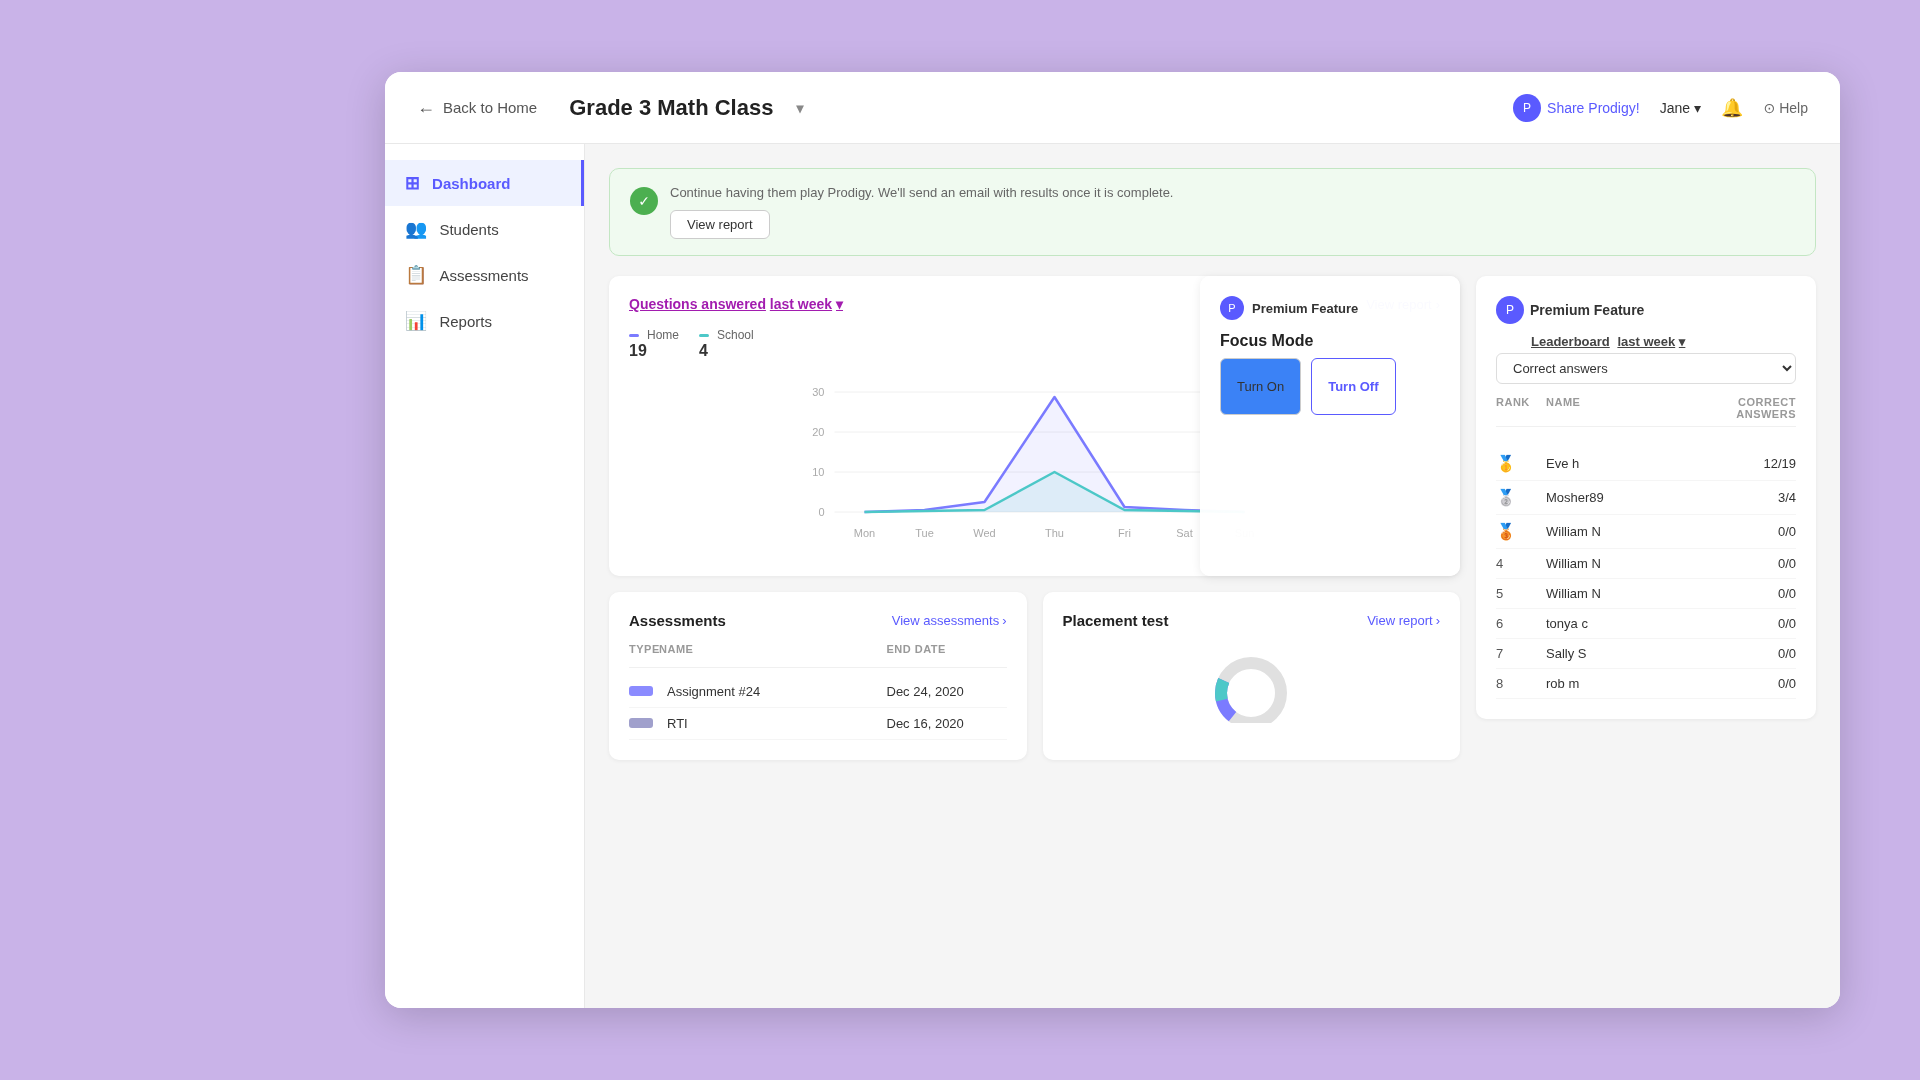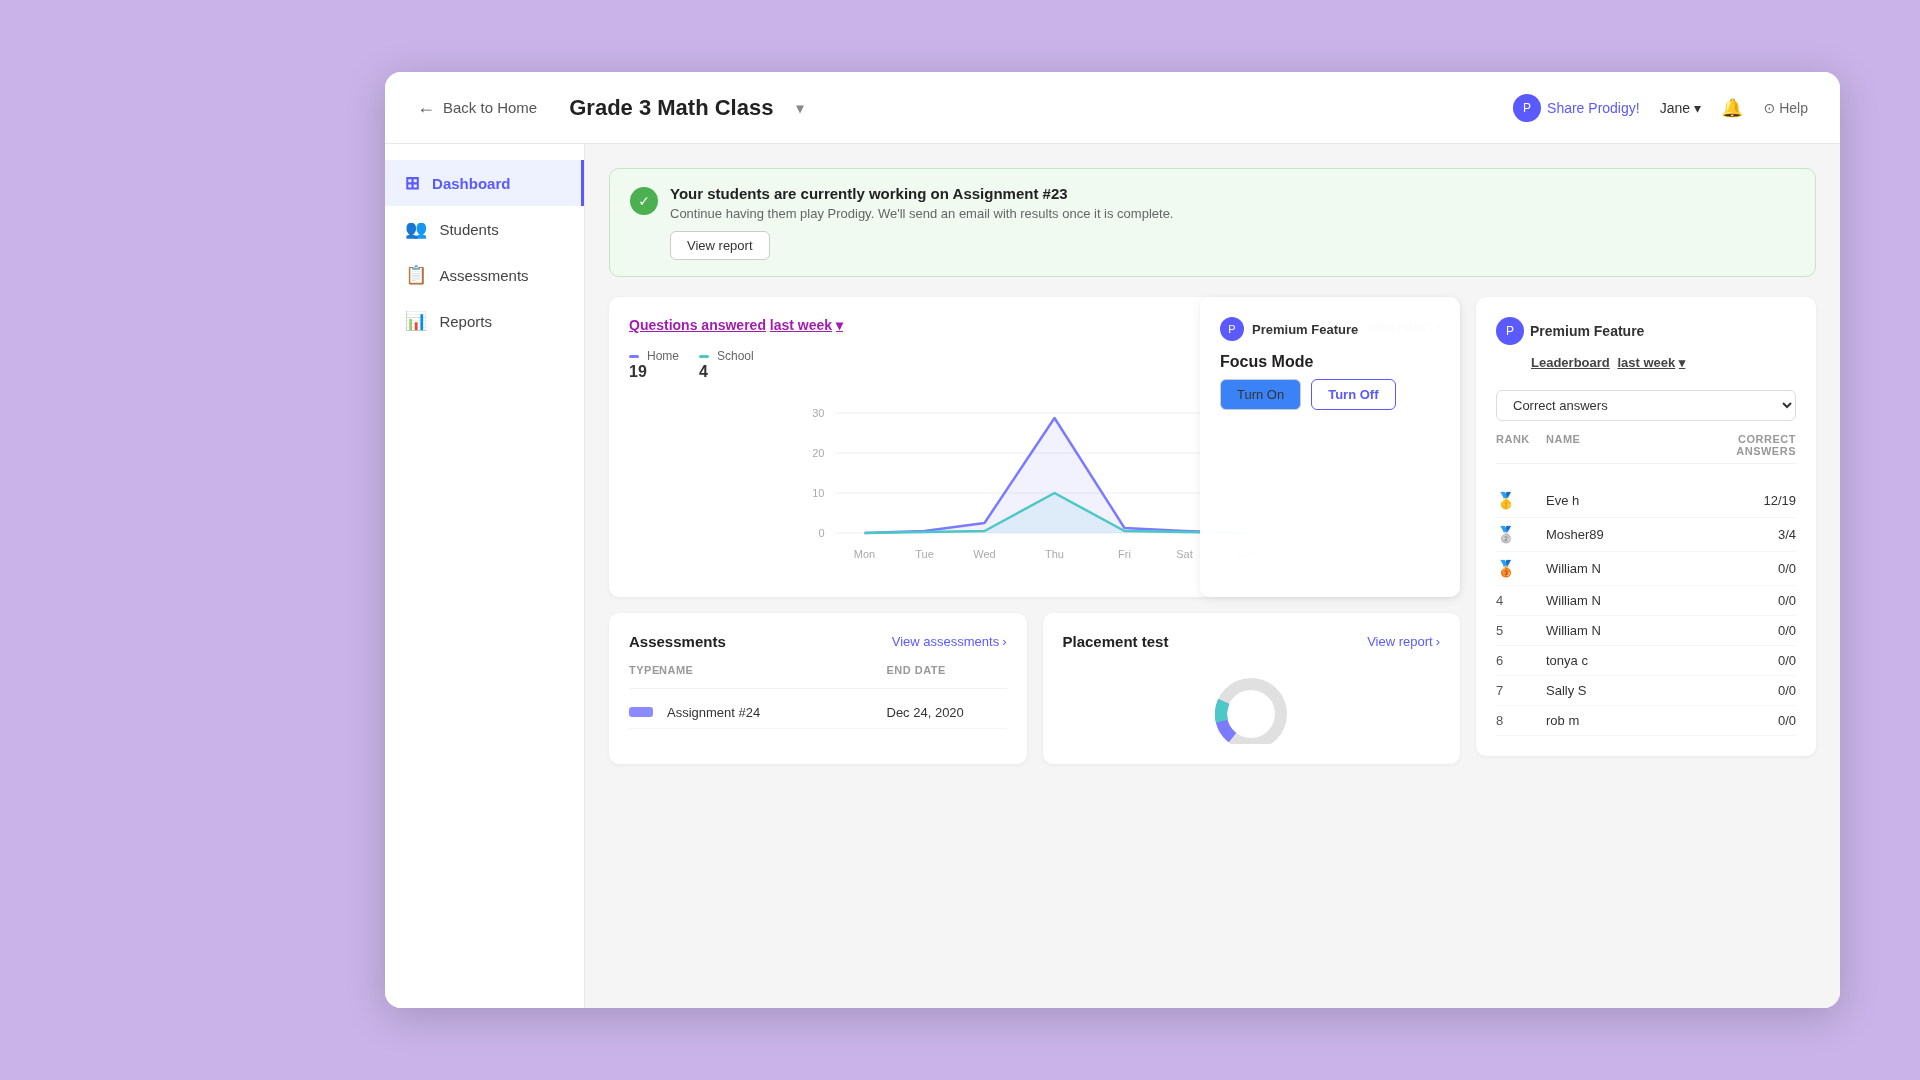--- a/index.html
+++ b/index.html
@@ -369,21 +369,21 @@
       display: flex;
       align-items: center;
       gap: 6px;
       margin-bottom: 10px;
     }
 
     .lb-header {
       display: flex;
       align-items: flex-end;
       justify-content: space-between;
-      margin-bottom: 20px;
+      margin-bottom: 4px;
       padding-left: 35px;
     }
 
     .lb-title {
       font-size: 13px;
       color: #444;
     }
 
     .lb-title span {
       text-decoration: underline;
@@ -511,21 +511,20 @@
         <span class="sidebar-icon">📊</span>
         <span>Reports</span>
       </div>
     </div>
 
     <div class="content">
 
       <div class="banner">
         <div class="banner-check">✓</div>
         <div class="banner-text">
-          <h3>Your students are currently working on Assignment #23</h3>
           <p>Continue having them play Prodigy. We'll send an email with results once it is complete.</p>
           <button class="view-report-btn">View report</button>
         </div>
       </div>
 
       <div class="content-grid">
 
         <div class="content-main">
 
           <div class="chart-card">
@@ -589,21 +588,21 @@
               </svg>
             </div>
           <div class="focus-overlay">
       <div style="display:flex; align-items:center; gap:8px; margin-bottom:12px;">
         <div style="width:24px;height:24px;background:#5a5aff;border-radius:50%;display:flex;align-items:center;justify-content:center;color:white;font-size:11px;">P</div>
         <span style="font-size:13px;font-weight:700;color:#333;">Premium Feature</span>
       </div>
       <div style="font-size:16px;font-weight:700;color:#222;margin-bottom:8px;">Focus Mode</div>
       <div style="display:flex;gap:10px;">
         <button style="padding:7px 16px;border:1px solid #ccc;border-radius:6px;font-size:13px;background:#3b82f6;cursor:pointer;color:#333;">Turn On</button>
-        <button style="padding:7px 16px;border:1px solid #5a5aff;border-radius:6px;font-size:13px;background:#fff;cursor:pointer;color:#5a5aff;font-weight:600;">Turn Off</button>
+        <button style="padding:20px 16px;border:1px solid #5a5aff;border-radius:6px;font-size:13px;background:#fff;cursor:pointer;color:#5a5aff;font-weight:600;">Turn Off</button>
       </div>
     </div>
             </div>
 
           <div class="bottom-row">
 
             <div class="assessments-card">
               <div class="card-header">
                 <span class="card-title">Assessments</span>
                 <div class="card-link">
@@ -613,20 +612,25 @@
               </div>
               <div class="table-headers">
                 <span>TYPE</span>
                 <span>NAME</span>
                 <span>END DATE</span>
               </div>
               <div class="table-row">
                 <span><span style="display:inline-block; width:24px; height:10px; background:#8b8bff; border-radius:3px;"></span></span>
                 <span>Assignment #24</span>
                 <span>Dec 24, 2020</span>
+              </div>
+              <div class="table-row">
+                <span><span style="display:inline-block; width:24px; height:10px; background:#a0a0cc; border-radius:3px;"></span></span>
+                <span>RTI</span>
+                <span>Dec 16, 2020</span>
               </div>
             </div>
 
             <div class="placement-card">
               <div class="card-header">
                 <span class="card-title">Placement test</span>
                 <div class="card-link">
                   <span>View report</span>
                   <span>›</span>
                 </div>

